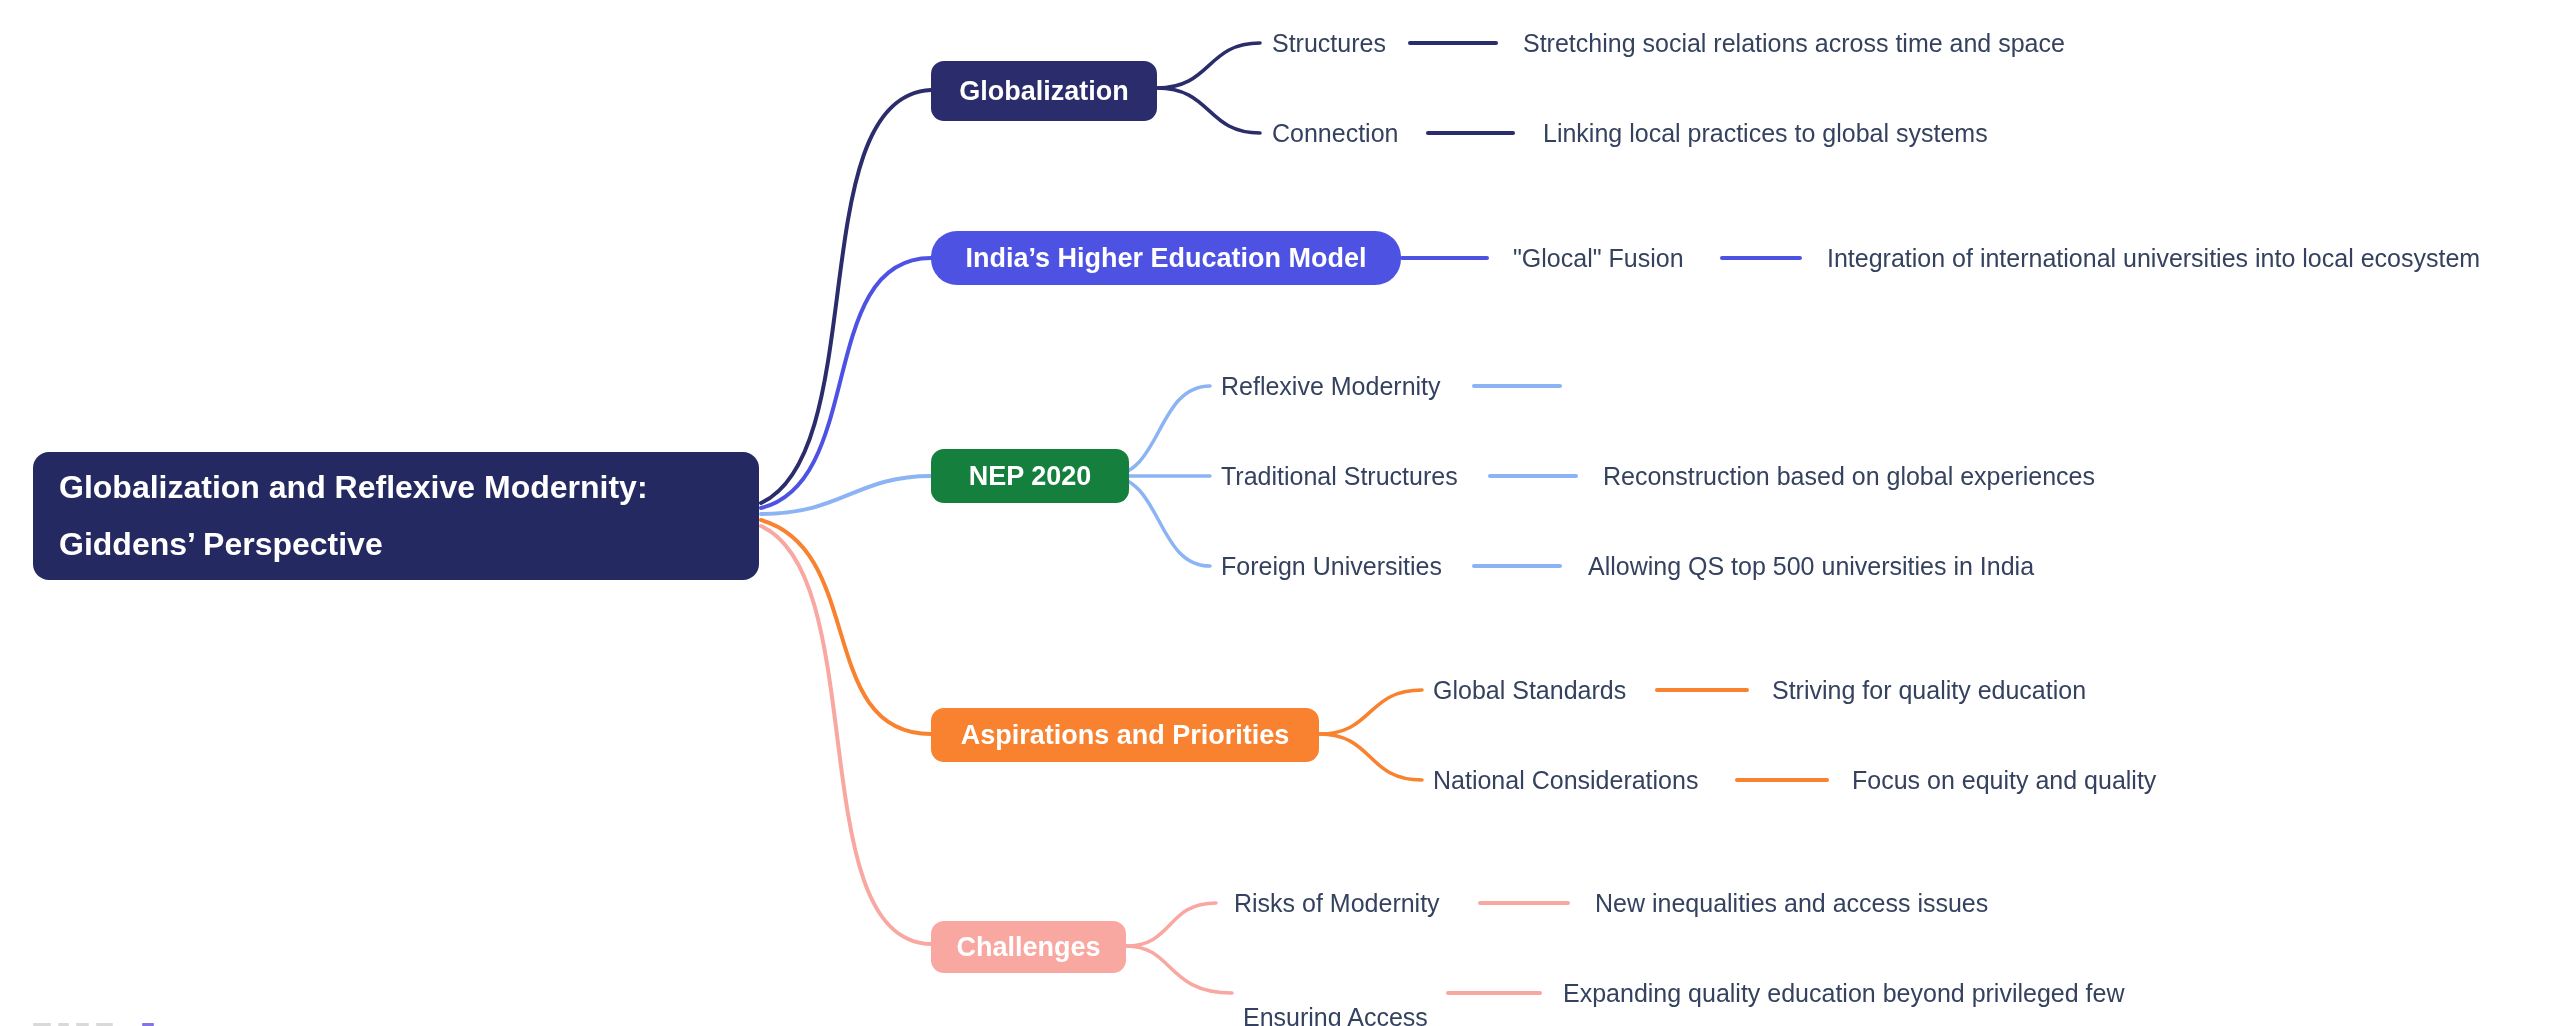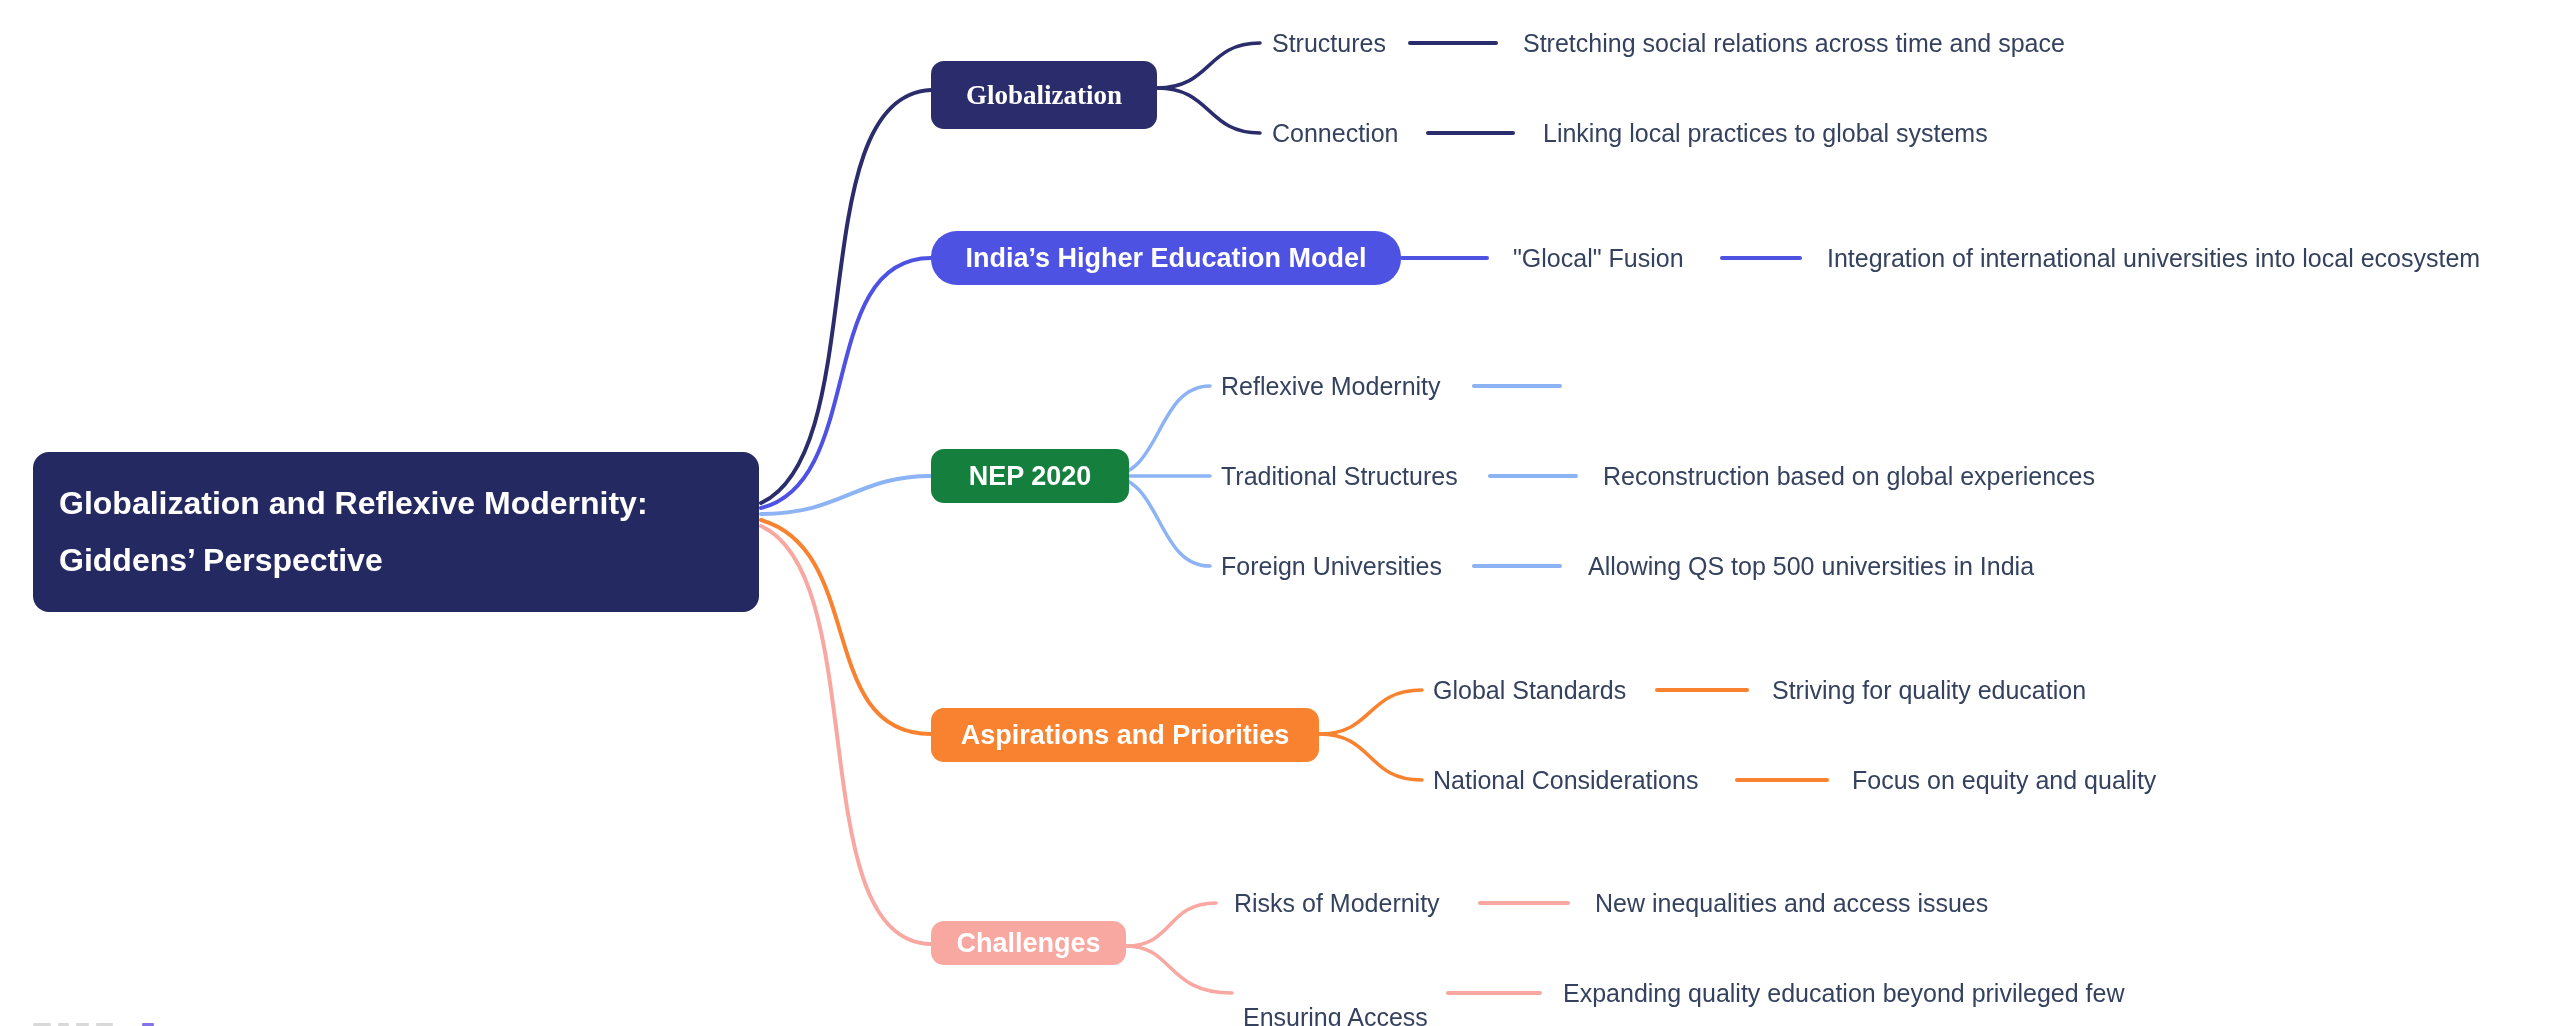--- a/index.html
+++ b/index.html
@@ -1,29 +1,29 @@
 <!DOCTYPE html>
 <html><head>
 <meta charset="utf-8">
 <style>
   html,body{margin:0;padding:0;background:#ffffff;}
   body{font-family:"Liberation Sans",sans-serif;}
   #canvas{position:relative;width:2560px;height:1026px;background:#ffffff;overflow:hidden;}
   #connectors{position:absolute;left:0;top:0;}
-  .root{position:absolute;left:33px;top:452px;width:726px;height:160px;background:#242961;
+  .root{position:absolute;left:33px;top:452px;width:726px;height:128px;background:#242961;
         border-radius:16px;display:flex;flex-direction:column;justify-content:center;
         padding-left:26px;box-sizing:border-box;}
   .rline{color:#ffffff;font-size:32px;font-weight:bold;line-height:57px;white-space:nowrap;}
   .node{position:absolute;display:flex;align-items:center;justify-content:center;color:#ffffff;
         font-weight:bold;font-size:27px;border-radius:13px;white-space:nowrap;box-sizing:border-box;}
-  .n1{left:931px;top:61px;width:226px;height:68px;background:#2a2c6b;font-family:Liberation Serif, serif;}
+  .n1{left:931px;top:61px;width:226px;height:60px;background:#2a2c6b;}
   .n2{left:931px;top:231px;width:470px;height:54px;background:#4e52e2;border-radius:26px;}
   .n3{left:931px;top:449px;width:198px;height:54px;background:#15803d;}
   .n4{left:931px;top:708px;width:388px;height:54px;background:#f8822f;}
-  .n5{left:931px;top:921px;width:195px;height:44px;background:#f9a7a1;}
+  .n5{left:931px;top:921px;width:195px;height:52px;background:#f9a7a1;}
   .t,.d{position:absolute;transform:translateY(-50%);font-size:25px;color:#35425f;white-space:nowrap;}
   .wm{position:absolute;left:33px;bottom:0;height:3px;display:flex;gap:7px;align-items:flex-end;}
   .wm span{display:block;height:3px;border-radius:1px;background:#d9d9d9;}
   .wm .p{background:#8573e8;}
 </style>
 </head>
 <body>
 
 <div id="canvas">
 

